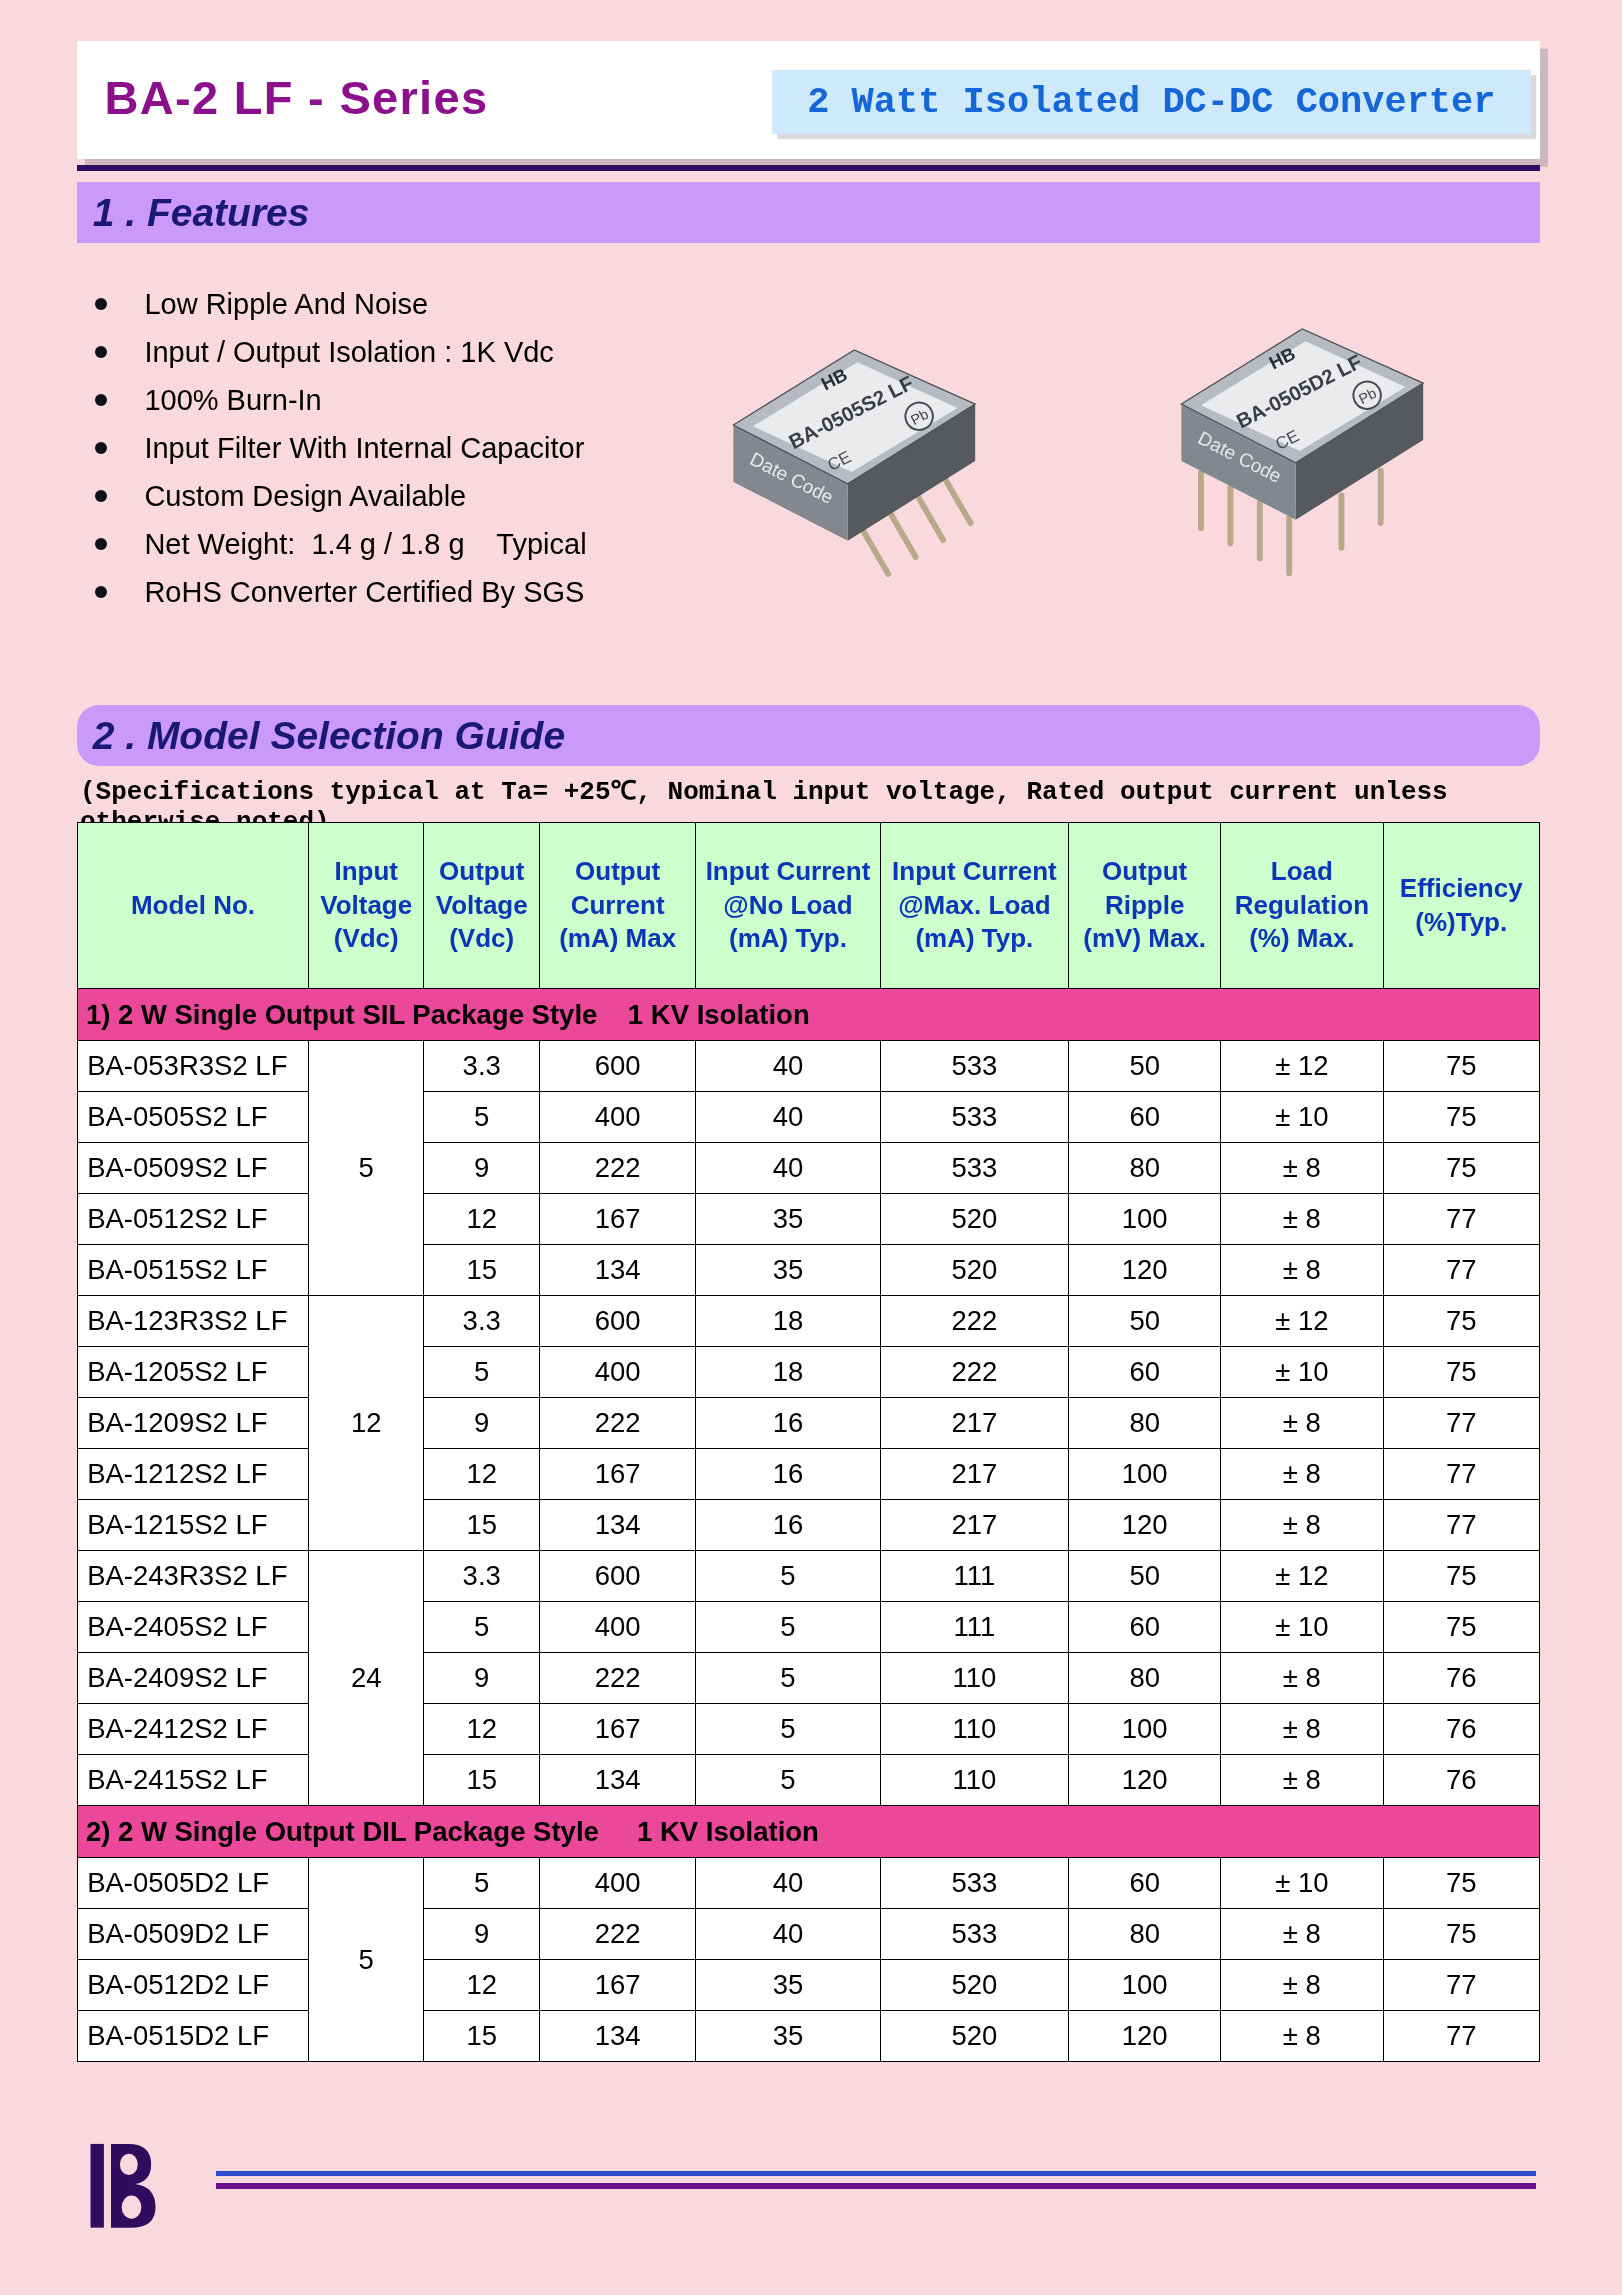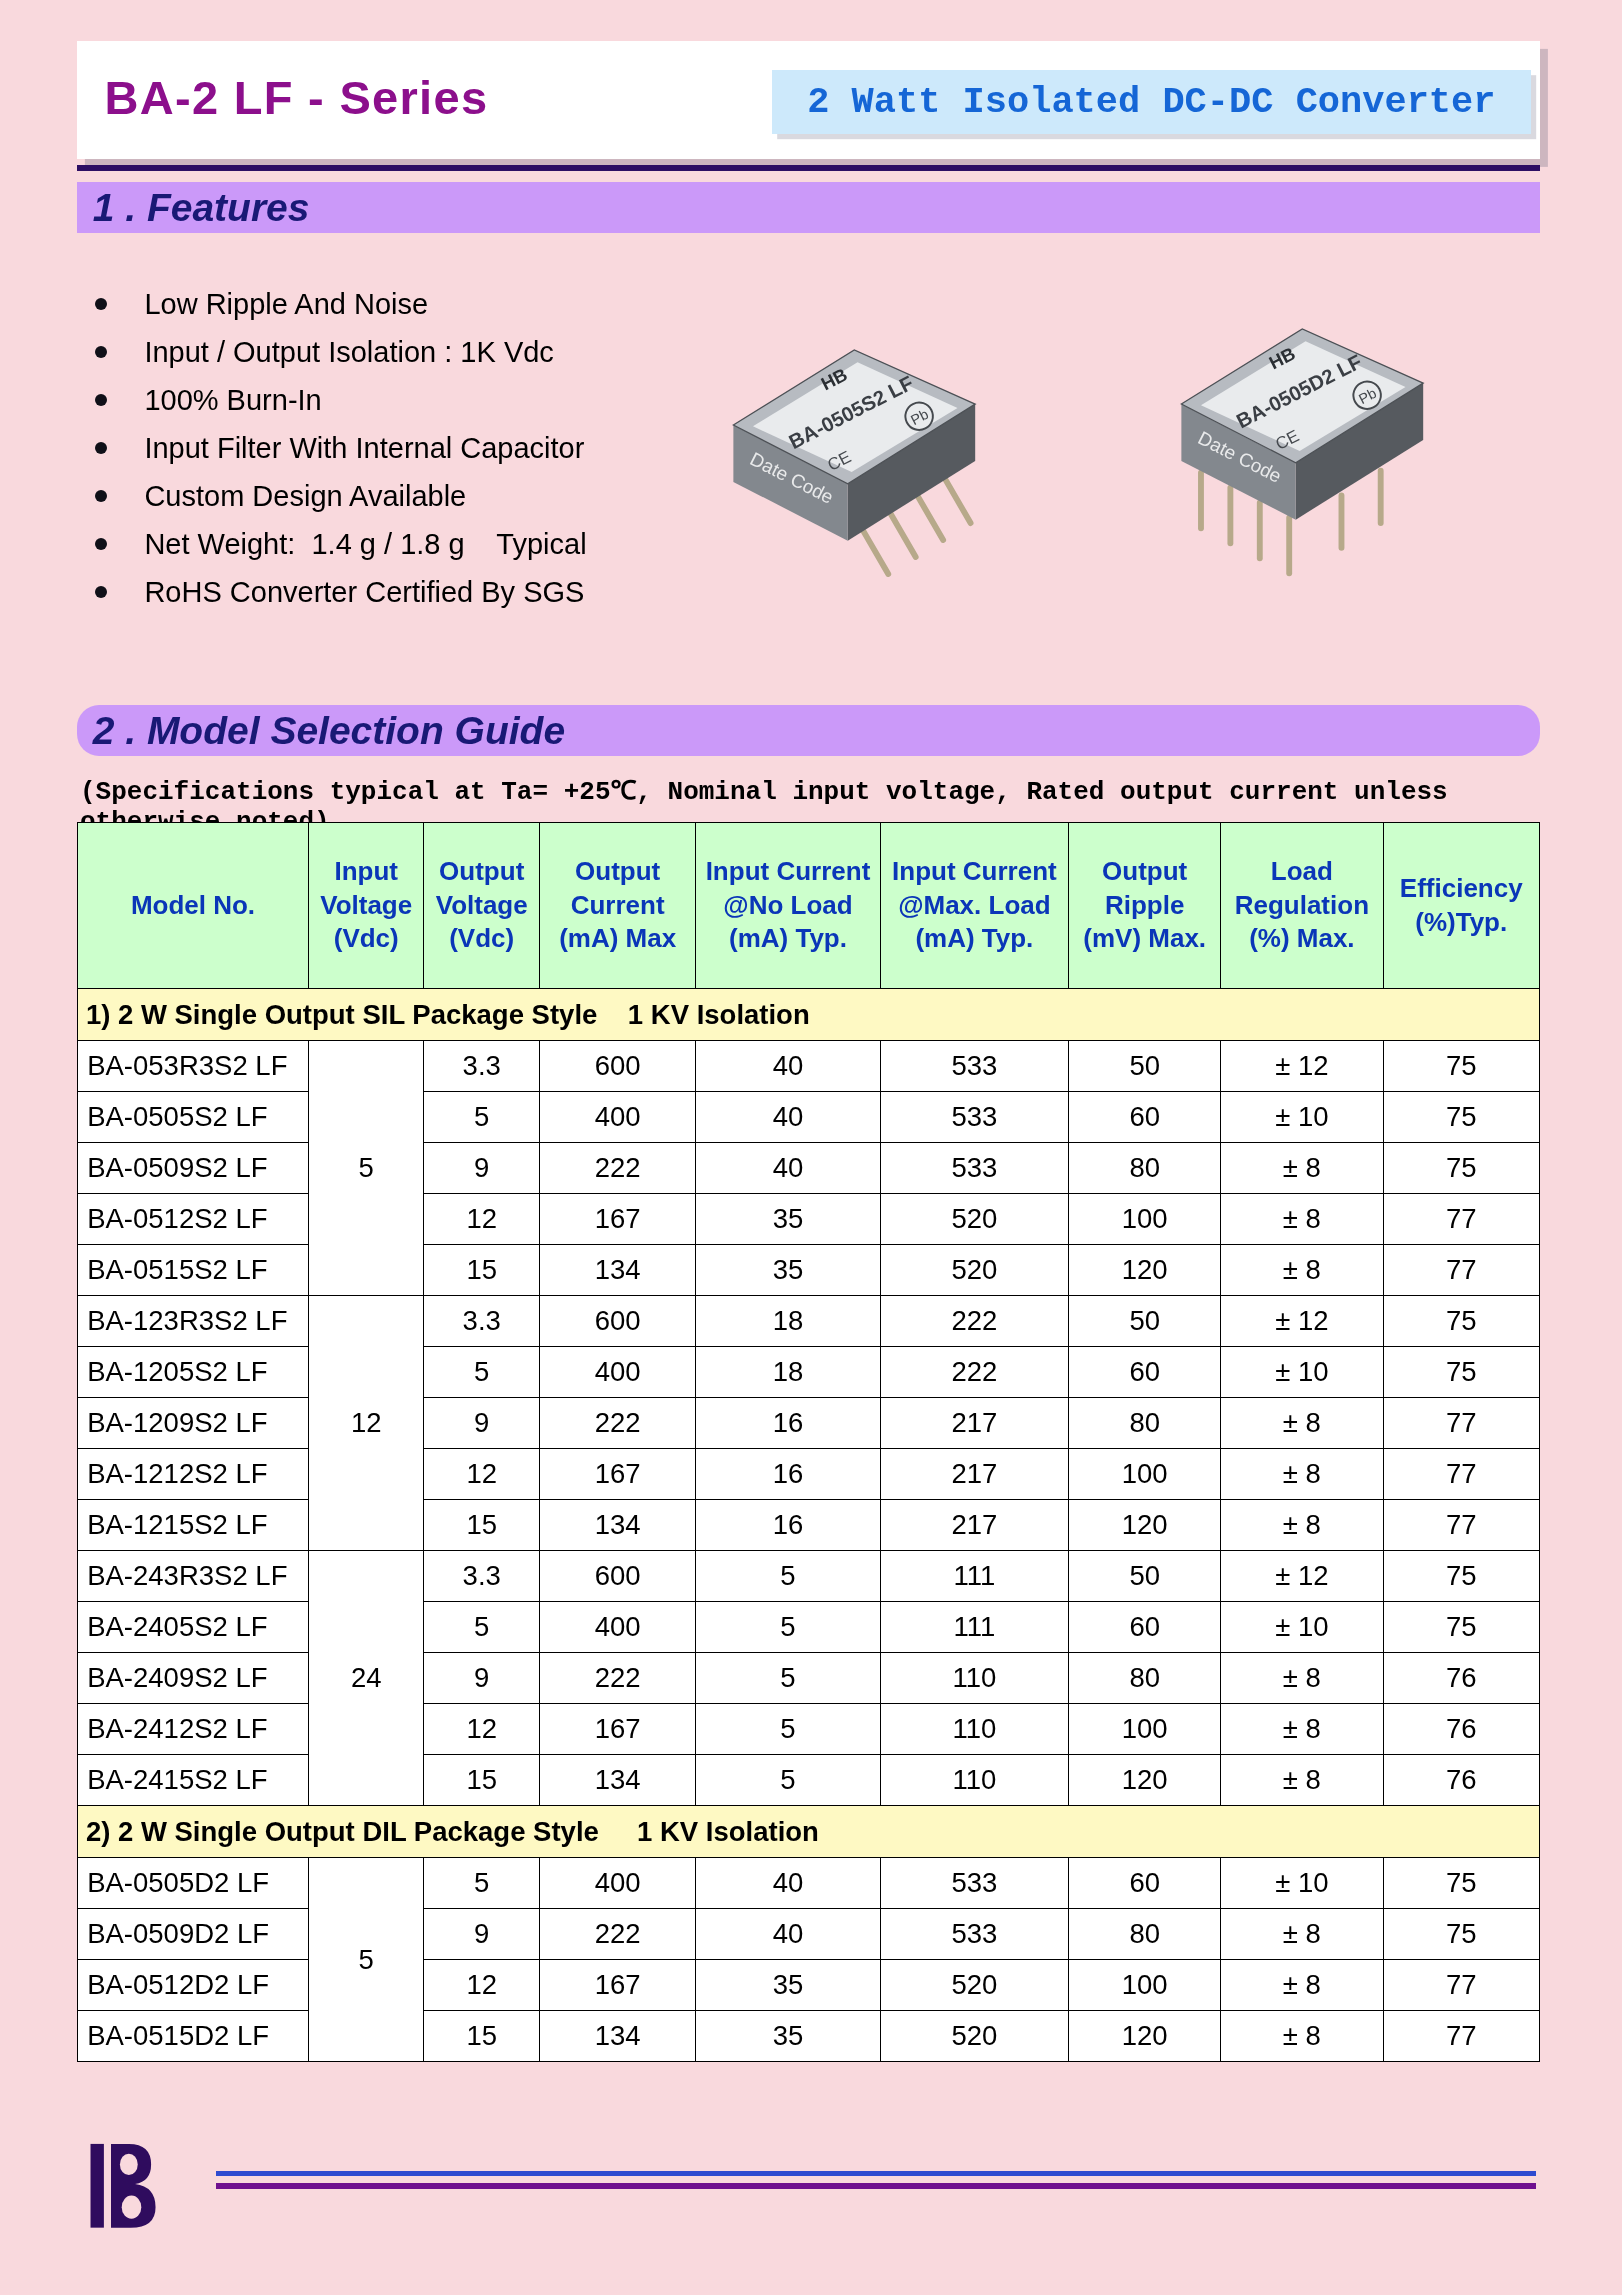--- a/index.html
+++ b/index.html
@@ -36,21 +36,21 @@
   .page-subtitle {
     font-size:37px; font-weight:bold; color:#1566d6; white-space:nowrap;font-family:Liberation Mono, monospace;
   }
   .header-rule {
     position:absolute; left:77px; top:165px; width:1463px; height:5.9px;
     background:#2d0e63;
   }
 
   
   .banner {
-    position:absolute; left:77px; width:1463px; height:51px;
+    position:absolute; left:77px; width:1463px; height:61px;
     background:#cb99f9;
     color:#191975;
     font-size:39px; font-weight:bold; font-style:italic;
     display:flex; align-items:center;
     padding-left:15.7px;
   }
   .banner-features { top:182px; }
   .banner-models   { top:705px;border-radius:22px; }
 
   
@@ -102,21 +102,21 @@
   .model-table td {
     font-size:27.5px;
     text-align:center;
     height:51px;
     padding:0 3.9px;
   }
   .model-table td.model-cell {
     text-align:left; padding-left:9.2px;
   }
   .model-table tr.section-row td {
-    background:#fef9c3;
+    background:#ec4899;
     font-weight:bold;
     font-size:27.5px;
     text-align:left;
     padding-left:7.9px;
     height:52px;
     white-space:pre-wrap;
   }
 
   
   .footer-logo { position:absolute; left:85px; top:2135px; width:93px; height:98px; }

